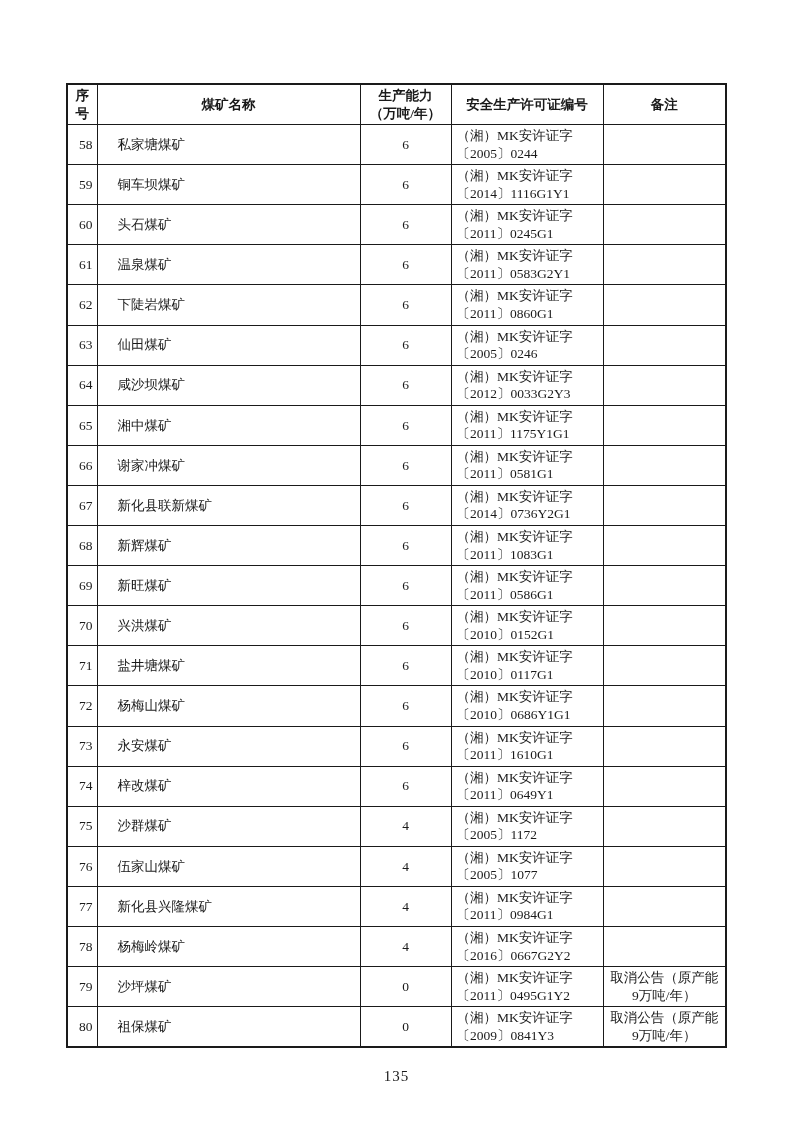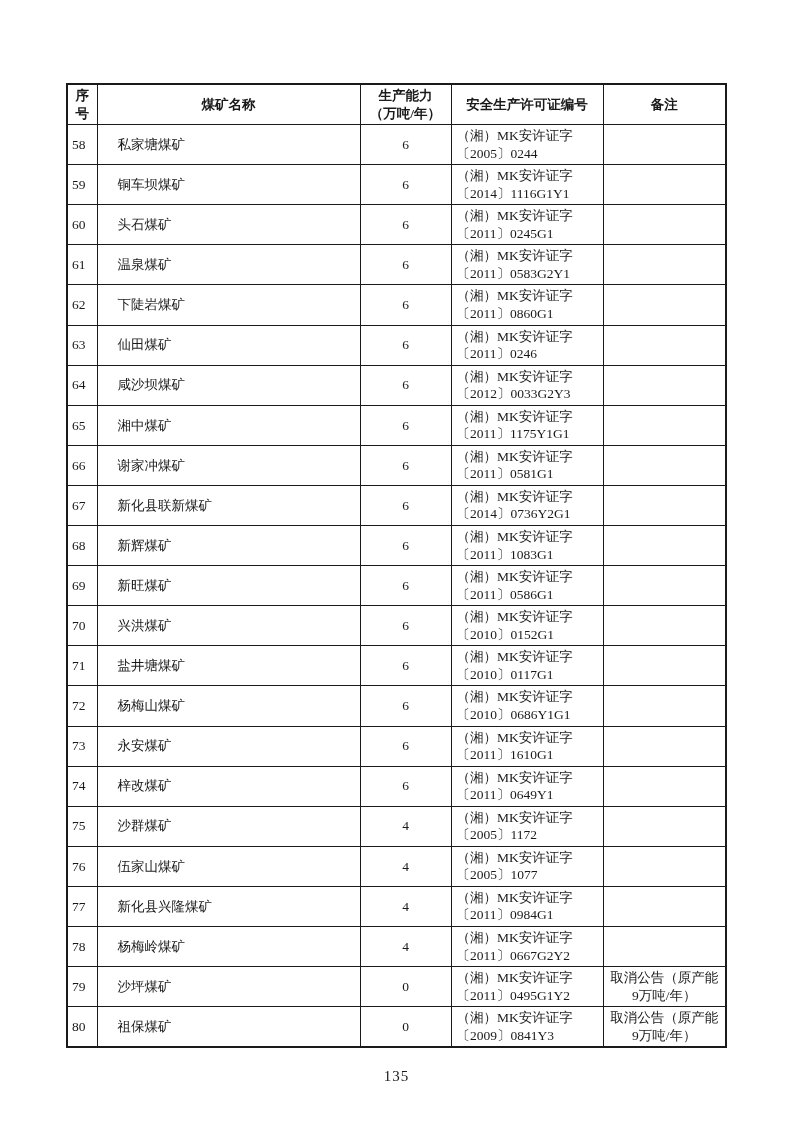--- a/index.html
+++ b/index.html
@@ -38,21 +38,21 @@
     vertical-align: middle;
     overflow: hidden;
   }
   .mine-table thead tr { height: 38px; }
   .mine-table tbody tr { height: 39.5px; }
   .mine-table th {
     text-align: center;
     font-weight: bold;
     padding: 2px 2px;
   }
-  td.cell-serial { text-align: left; }
+  td.cell-serial { text-align: right; }
   td.cell-mine-name { text-align: left; padding-left: 20px; }
   td.cell-capacity { text-align: center; }
   td.cell-license { text-align: left; padding: 2px 5px; }
   td.cell-remark { text-align: center; padding: 2px 5px; }
   .footer {
     position: absolute;
     left: 0;
     width: 100%;
     top: 1068px;
     text-align: center;
@@ -118,21 +118,21 @@
           <td class="cell-serial">62</td>
           <td class="cell-mine-name">下陡岩煤矿</td>
           <td class="cell-capacity">6</td>
           <td class="cell-license">（湘）MK安许证字〔2011〕0860G1</td>
           <td class="cell-remark"></td>
         </tr>
         <tr>
           <td class="cell-serial">63</td>
           <td class="cell-mine-name">仙田煤矿</td>
           <td class="cell-capacity">6</td>
-          <td class="cell-license">（湘）MK安许证字〔2011〕0246</td>
+          <td class="cell-license">（湘）MK安许证字〔2005〕0246</td>
           <td class="cell-remark"></td>
         </tr>
         <tr>
           <td class="cell-serial">64</td>
           <td class="cell-mine-name">咸沙坝煤矿</td>
           <td class="cell-capacity">6</td>
           <td class="cell-license">（湘）MK安许证字〔2012〕0033G2Y3</td>
           <td class="cell-remark"></td>
         </tr>
         <tr>
@@ -223,21 +223,21 @@
           <td class="cell-serial">77</td>
           <td class="cell-mine-name">新化县兴隆煤矿</td>
           <td class="cell-capacity">4</td>
           <td class="cell-license">（湘）MK安许证字〔2011〕0984G1</td>
           <td class="cell-remark"></td>
         </tr>
         <tr>
           <td class="cell-serial">78</td>
           <td class="cell-mine-name">杨梅岭煤矿</td>
           <td class="cell-capacity">4</td>
-          <td class="cell-license">（湘）MK安许证字〔2011〕0667G2Y2</td>
+          <td class="cell-license">（湘）MK安许证字〔2016〕0667G2Y2</td>
           <td class="cell-remark"></td>
         </tr>
         <tr>
           <td class="cell-serial">79</td>
           <td class="cell-mine-name">沙坪煤矿</td>
           <td class="cell-capacity">0</td>
           <td class="cell-license">（湘）MK安许证字〔2011〕0495G1Y2</td>
           <td class="cell-remark">取消公告（原产能9万吨/年）</td>
         </tr>
         <tr>

